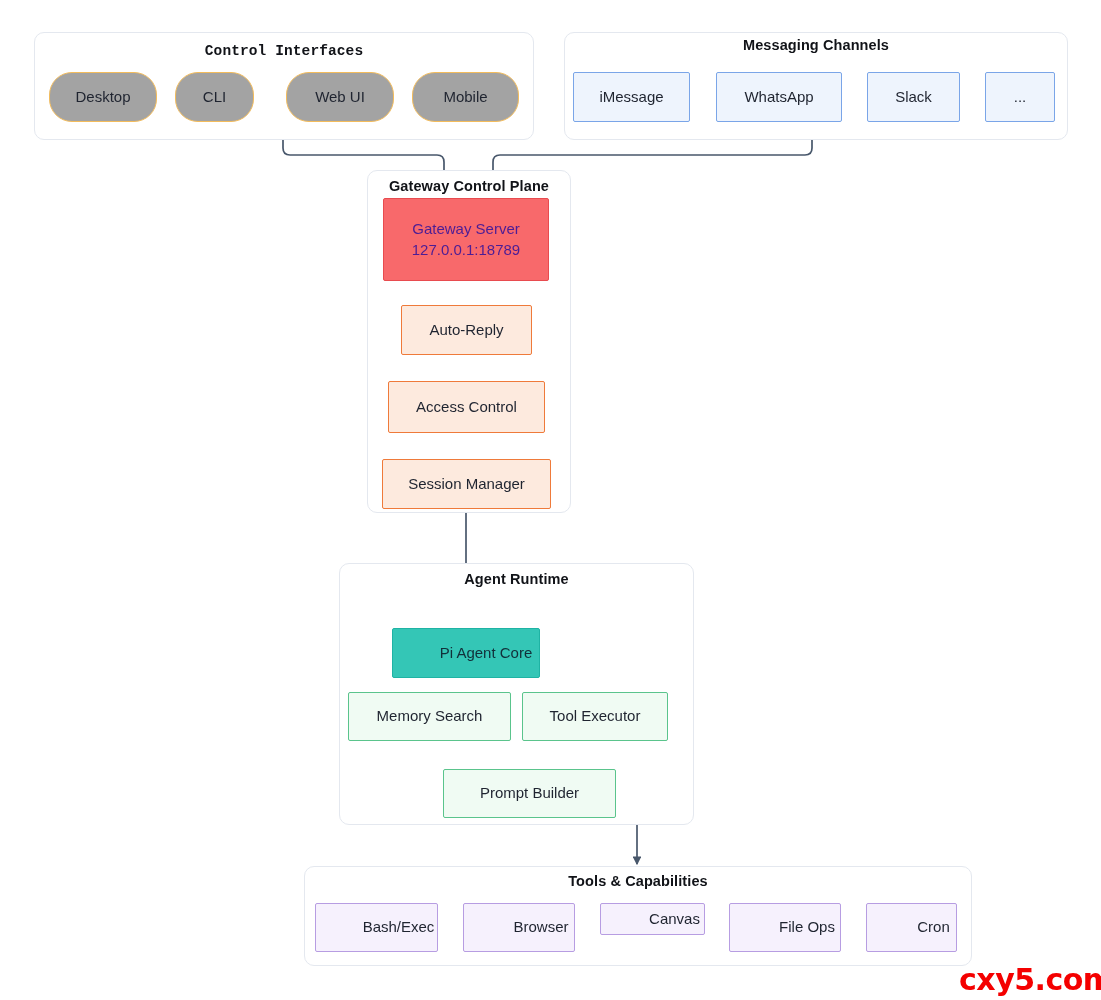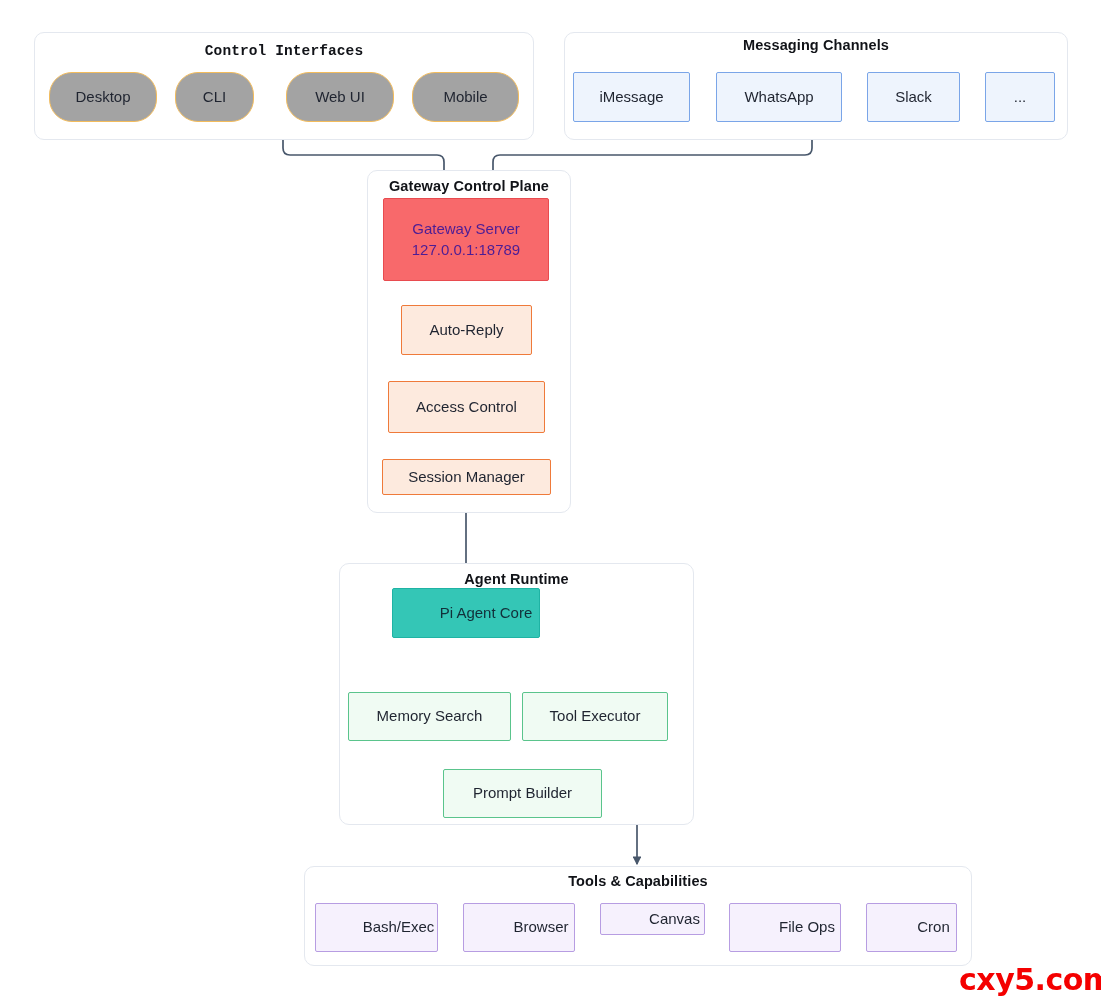--- a/index.html
+++ b/index.html
@@ -153,37 +153,37 @@
   <div class="node n-red" style="left:383px; top:198px; width:166px; height:83px;">
     <span>Gateway Server</span>
     <span class="line2">127.0.0.1:18789</span>
   </div>
   <div class="node n-orange" style="left:401px; top:305px; width:131px; height:50px;">
     <span>Auto-Reply</span>
   </div>
   <div class="node n-orange" style="left:388px; top:381px; width:157px; height:52px;">
     <span>Access Control</span>
   </div>
-  <div class="node n-orange" style="left:382px; top:459px; width:169px; height:36px;">
+  <div class="node n-orange" style="left:382px; top:459px; width:169px; height:50px;">
     <span>Session Manager</span>
   </div>
 
   <div class="group" style="left:339px; top:563px; width:355px; height:262px;">
     <div class="group-title" style="top:7px;">Agent Runtime</div>
   </div>
-  <div class="node n-teal" style="left:392px; top:588px; width:148px; height:50px;padding-left:40px;">
+  <div class="node n-teal" style="left:392px; top:628px; width:148px; height:50px;padding-left:40px;">
     <span>Pi Agent Core</span>
   </div>
   <div class="node n-green" style="left:348px; top:692px; width:163px; height:49px;">
     <span>Memory Search</span>
   </div>
   <div class="node n-green" style="left:522px; top:692px; width:146px; height:49px;">
     <span>Tool Executor</span>
   </div>
-  <div class="node n-green" style="left:443px; top:769px; width:159px; height:49px;">
+  <div class="node n-green" style="left:443px; top:769px; width:173px; height:49px;">
     <span>Prompt Builder</span>
   </div>
 
   <div class="group" style="left:304px; top:866px; width:668px; height:100px;">
     <div class="group-title" style="top:6px;">Tools &amp; Capabilities</div>
   </div>
   <div class="node n-purple" style="left:315px; top:903px; width:123px; height:49px;">
     <span>Bash/Exec</span>
   </div>
   <div class="node n-purple" style="left:463px; top:903px; width:112px; height:49px;">

